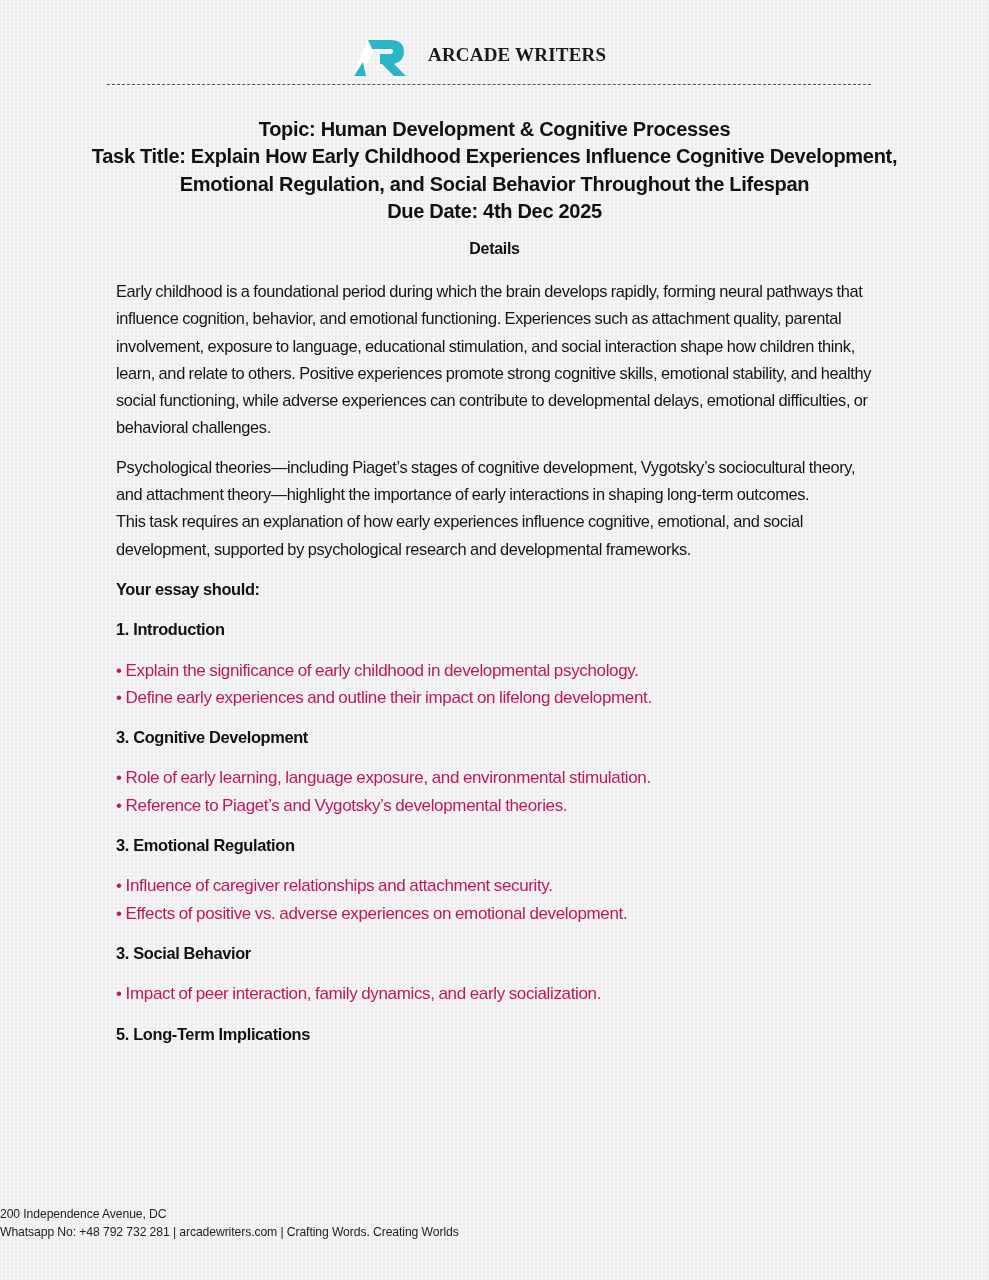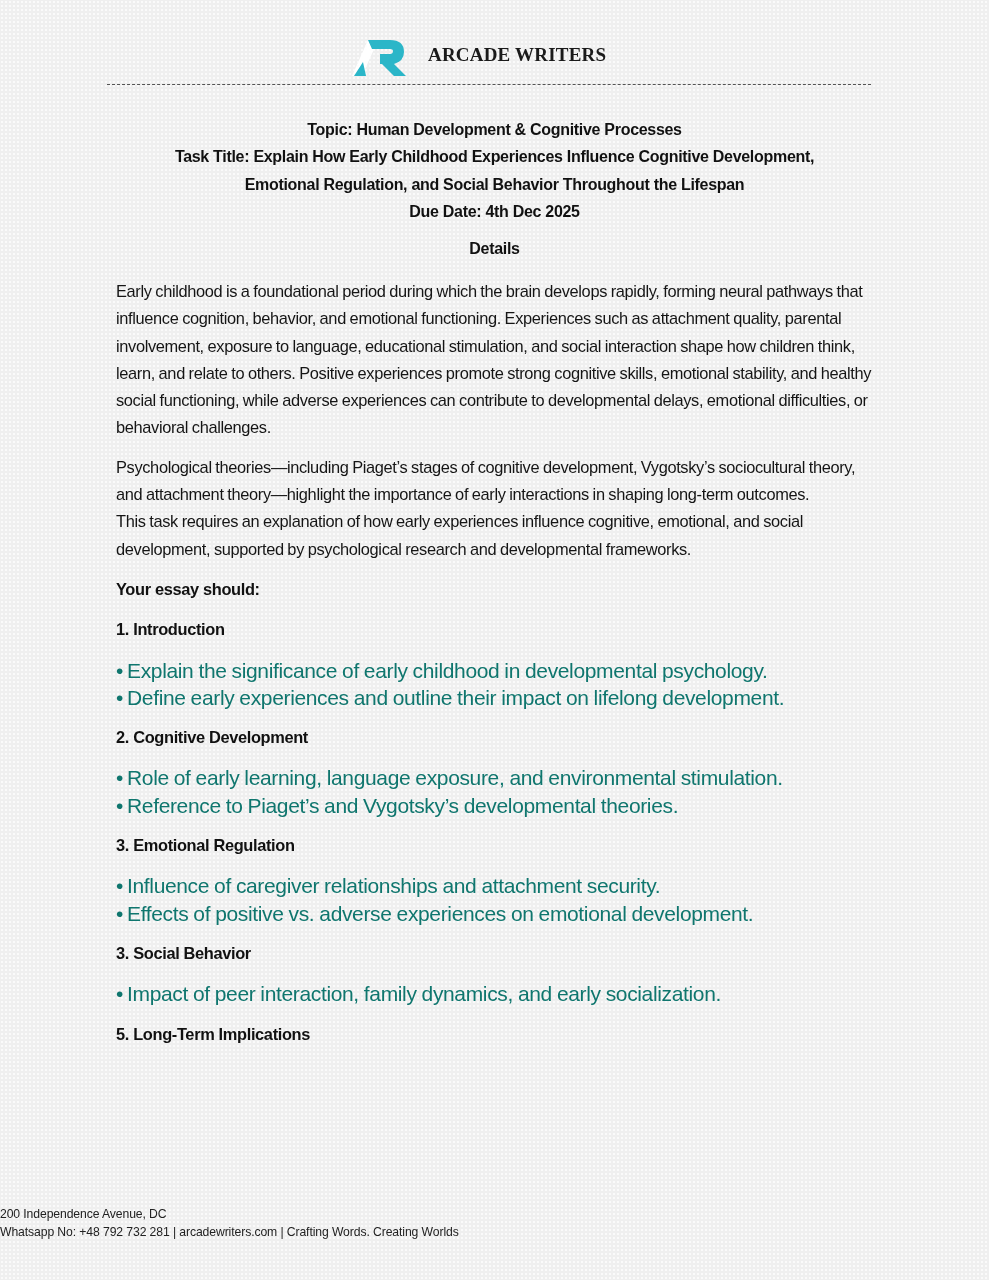--- a/index.html
+++ b/index.html
@@ -17,42 +17,42 @@
       position: absolute; left: 428px; top: 14px;
       font-family: "Liberation Serif", serif; font-weight: bold; font-size: 19px;
       color: #1a1a1a; letter-spacing: 0.2px;
     }
     .rule {
       position: absolute; left: 107px; top: 84px; width: 764px; height: 0;
       border-top: 1.3px dashed #555;
     }
     .titles { position: absolute; left: 0; top: 116px; width: 989px; text-align: center; }
     .titles div {
-      font-family: "Liberation Sans", sans-serif; font-weight: bold; font-size: 16px;
+      font-family: "Liberation Sans", sans-serif; font-weight: bold; font-size: 20px;
       line-height: 27.3px; color: #111; letter-spacing: -0.3px;
     }
     .details-head {
       position: absolute; left: 0; top: 240px; width: 989px; text-align: center;
       font-weight: bold; font-size: 16px; letter-spacing: -0.3px;
     }
     .body { position: absolute; left: 116px; top: 278px; width: 760px; }
     p {
       margin: 0; font-size: 16.4px; line-height: 27.3px; color: #151515;
       letter-spacing: -0.35px; word-spacing: -0.5px;
     }
     .para1 { margin-bottom: 12px; }
     .para2 { margin-bottom: 0; }
     .para3 { margin-bottom: 13px; }
     h3 {
       margin: 8px 0 13px 0; font-size: 16.4px; line-height: 27.3px; font-weight: bold;
       letter-spacing: -0.35px;
     }
     ul { list-style: none; margin: 0 0 13px 0; padding: 0; }
     li {
-      font-size: 21px; line-height: 27.3px; color: #0f766e;
+      font-size: 17px; line-height: 27.3px; color: #be185d;
       letter-spacing: -0.35px; word-spacing: -0.5px;
     }
     li .bullet { margin-right: 4px; }
     .footer {
       position: absolute; left: 0; top: 1206px; width: 989px; text-align: left;
       font-size: 12.2px; line-height: 17.5px; color: #222; letter-spacing: -0.1px;
     }
   </style>
 </head>
 <body>
@@ -83,21 +83,21 @@
   <p class="para3">This task requires an explanation of how early experiences influence cognitive, emotional, and social development, supported by psychological research and developmental frameworks.</p>
 
   <h3>Your essay should:</h3>
 
   <h3>1. Introduction</h3>
   <ul>
     <li><span class="bullet">•</span><span>Explain the significance of early childhood in developmental psychology.</span></li>
     <li><span class="bullet">•</span><span>Define early experiences and outline their impact on lifelong development.</span></li>
   </ul>
 
-  <h3>2. Cognitive Development</h3>
+  <h3>3. Cognitive Development</h3>
   <ul>
     <li><span class="bullet">•</span><span>Role of early learning, language exposure, and environmental stimulation.</span></li>
     <li><span class="bullet">•</span><span>Reference to Piaget’s and Vygotsky’s developmental theories.</span></li>
   </ul>
 
   <h3>3. Emotional Regulation</h3>
   <ul>
     <li><span class="bullet">•</span><span>Influence of caregiver relationships and attachment security.</span></li>
     <li><span class="bullet">•</span><span>Effects of positive vs. adverse experiences on emotional development.</span></li>
   </ul>

